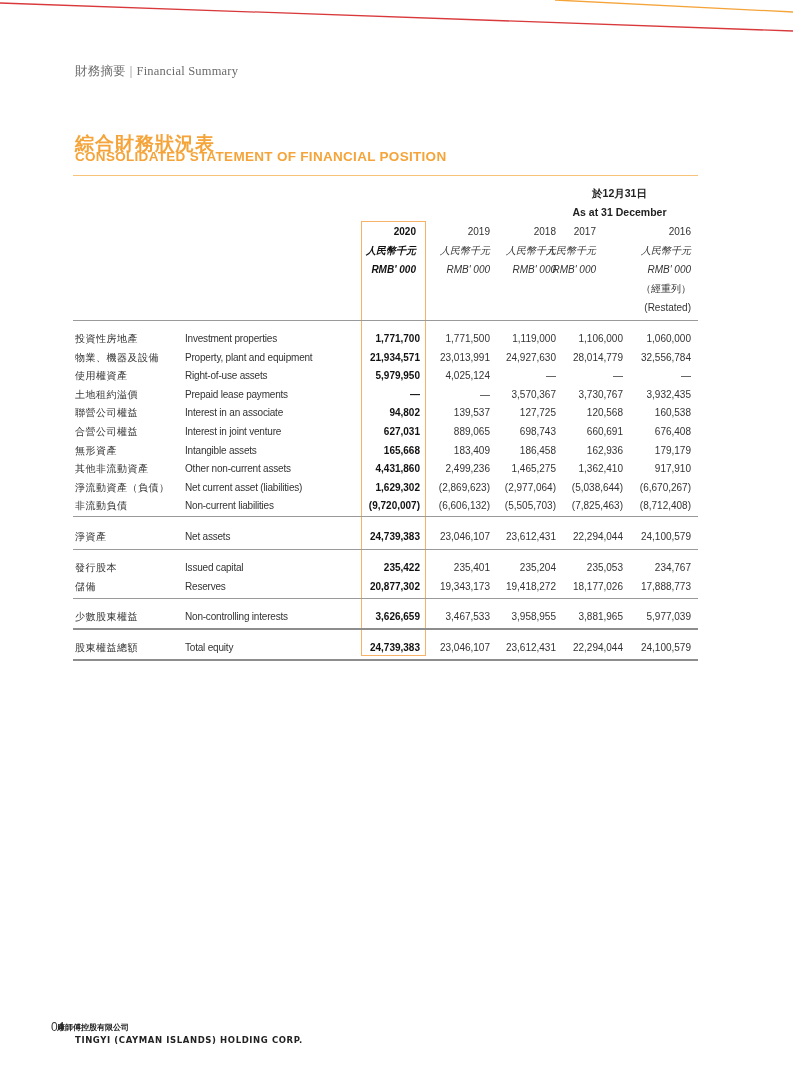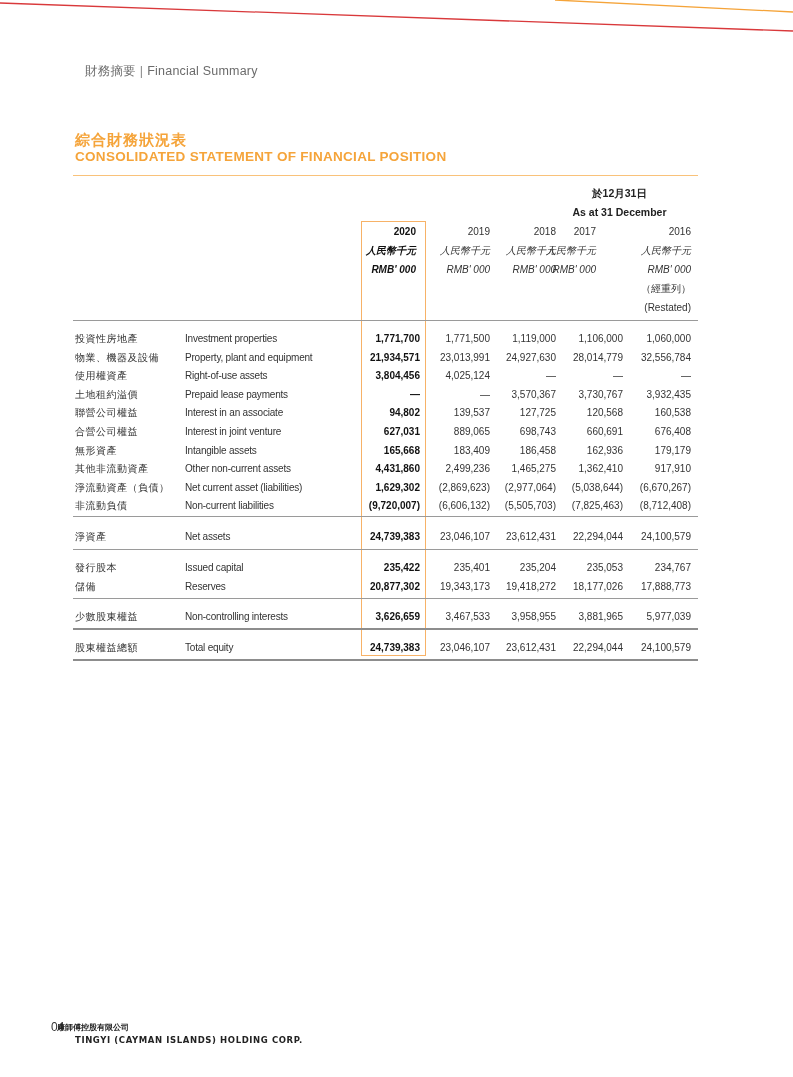--- a/index.html
+++ b/index.html
@@ -1,21 +1,21 @@
 <!DOCTYPE html>
 <html><head>
 <meta charset="utf-8">
 <style>
   html, body { margin: 0; padding: 0; background: #ffffff; }
   body { width: 793px; height: 1077px; position: relative; overflow: hidden;
          font-family: "Liberation Sans", "DejaVu Sans", sans-serif; color: #222; }
   .deco { position: absolute; left: 0; top: 0; width: 793px; height: 40px; }
-  .section-label { position: absolute; left: 85px; top: 63px; font-size: 12.5px; color: #6b6b6b; letter-spacing: 0.2px; }
+  .section-label { position: absolute; left: 75px; top: 63px; font-size: 12.5px; color: #6b6b6b; letter-spacing: 0.2px; font-family: Liberation Serif, serif; }
   .section-label .sep { margin: 0 4px; color: #888; }
-  .title-zh { position: absolute; left: 75px; top: 131px; font-size: 15px; color: #f5a43a; font-weight: bold; letter-spacing: 1px; }
+  .title-zh { position: absolute; left: 75px; top: 131px; font-size: 19px; color: #f5a43a; font-weight: bold; letter-spacing: 1px; }
   .title-en { position: absolute; left: 75px; top: 149px; font-size: 13.5px; color: #f5a43a; font-weight: bold; letter-spacing: 0.3px; }
   .title-rule { position: absolute; left: 73px; top: 175px; width: 625px; height: 1px; background: #f9c27a; }
 
   .hdr-zh { position: absolute; left: 361px; width: 337px; top: 187px; text-align: center; font-size: 10.5px; font-weight: bold; color: #222; padding-left: 180px; box-sizing: border-box; }
   .hdr-en { position: absolute; left: 361px; width: 337px; top: 206px; text-align: center; font-size: 10.5px; font-weight: bold; color: #222; padding-left: 180px; box-sizing: border-box; }
 
   .hl-box { position: absolute; left: 361px; top: 221px; width: 65px; height: 435px; border: 1.2px solid #f7b267; box-sizing: border-box; pointer-events: none; }
 
   .col { position: absolute; text-align: right; font-size: 10px; color: #333; }
   .col.bold { font-weight: bold; color: #111; }
@@ -104,21 +104,21 @@
   <span class="en">Property, plant and equipment</span>
   <span class="v v0">21,934,571</span>
   <span class="v v1">23,013,991</span>
   <span class="v v2">24,927,630</span>
   <span class="v v3">28,014,779</span>
   <span class="v v4">32,556,784</span>
 </div>
 <div class="row" style="top:367.2px;">
   <span class="zh">使用權資產</span>
   <span class="en">Right-of-use assets</span>
-  <span class="v v0">3,804,456</span>
+  <span class="v v0">5,979,950</span>
   <span class="v v1">4,025,124</span>
   <span class="v v2">—</span>
   <span class="v v3">—</span>
   <span class="v v4">—</span>
 </div>
 <div class="row" style="top:385.8px;">
   <span class="zh">土地租約溢價</span>
   <span class="en">Prepaid lease payments</span>
   <span class="v v0">—</span>
   <span class="v v1">—</span>

